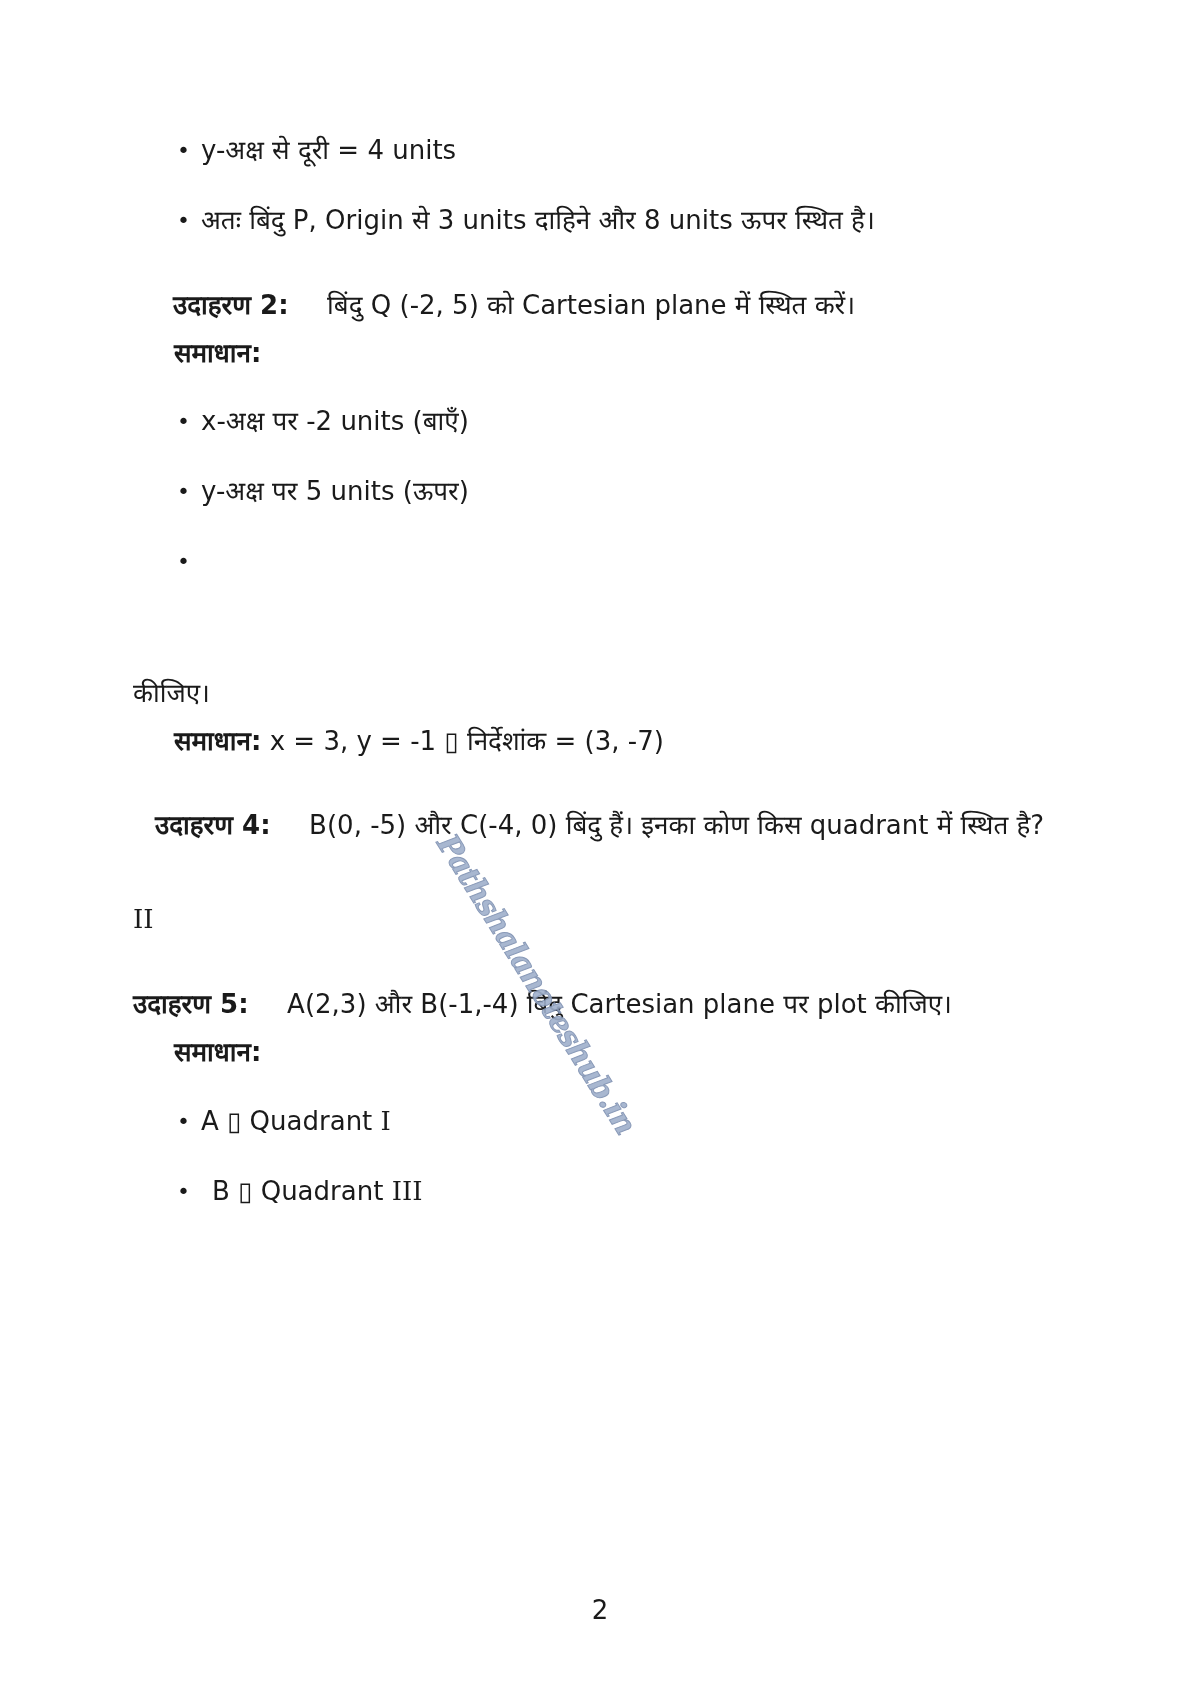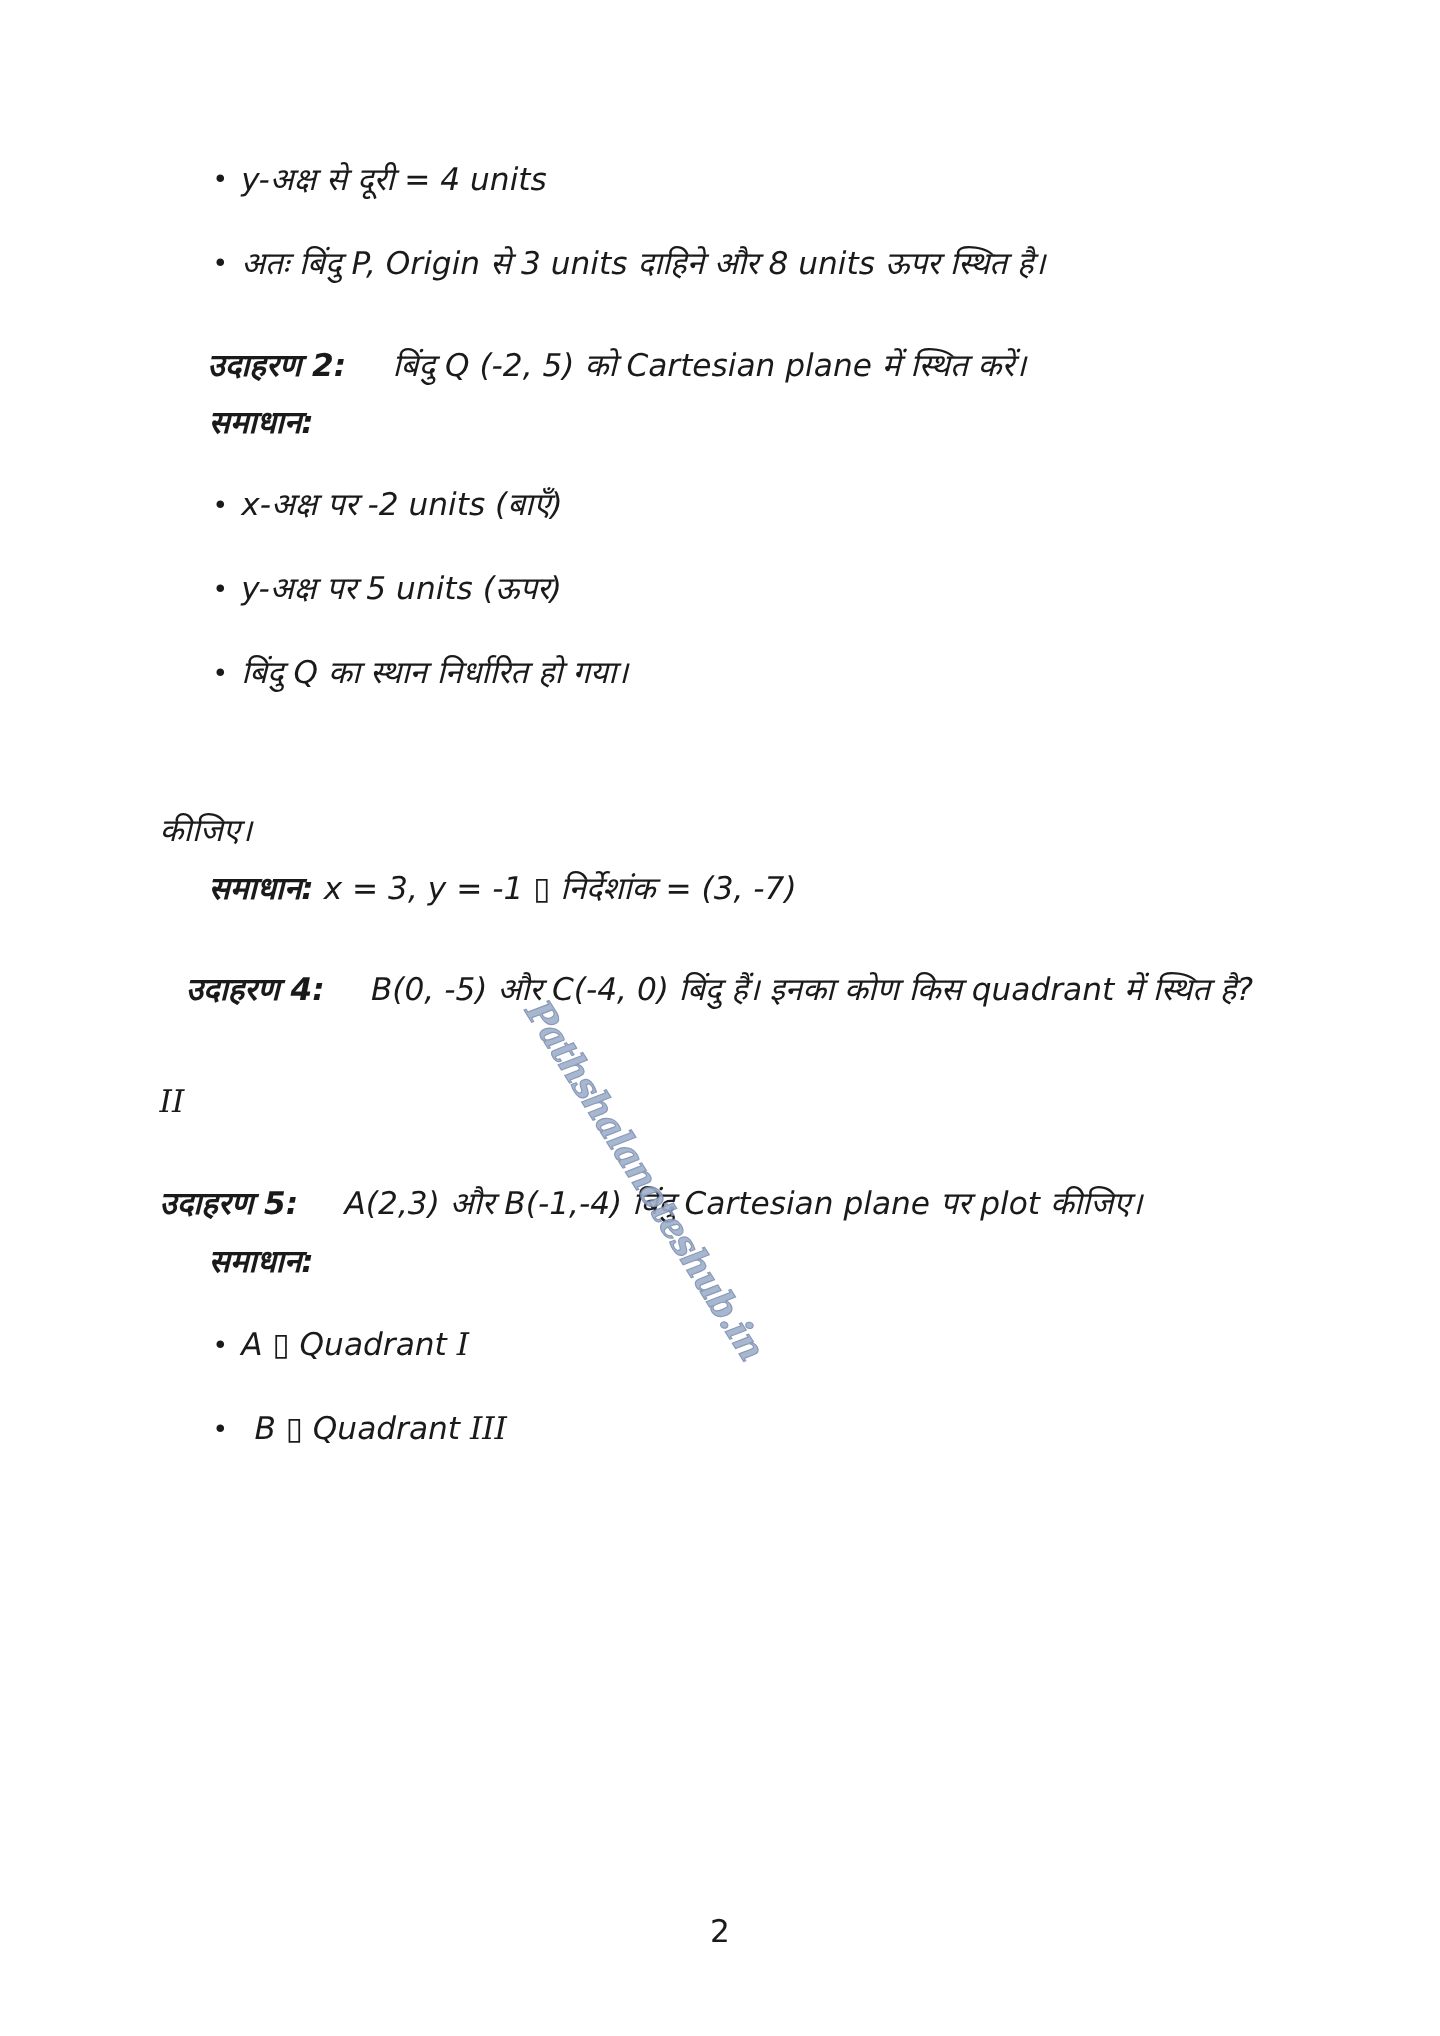--- a/index.html
+++ b/index.html
@@ -1,19 +1,19 @@
 <!DOCTYPE html>
 <html><head>
 <meta charset="utf-8">
 <style>
   html, body { margin: 0; padding: 0; background: #ffffff; }
   body { width: 1200px; height: 1697px; position: relative; overflow: hidden;
          font-family: "DejaVu Sans", "Liberation Sans", sans-serif; color: #1a1a1a; }
   .page { position: absolute; left: 0; top: 0; width: 1200px; height: 1697px; }
-  .line { position: absolute; font-size: 26px; line-height: 34px; white-space: nowrap; font-style: italic; }
+  .line { position: absolute; font-size: 26px; line-height: 34px; white-space: nowrap; }
   .bullet { position: absolute; font-size: 22px; line-height: 34px; }
   .label { font-weight: bold; }
   .roman { font-family: "DejaVu Serif", "Liberation Serif", serif; }
   .page-number { position: absolute; left: 0; width: 1200px; top: 1595px; text-align: center; font-size: 26px; }
   .watermark { position: absolute; left: 460px; top: 828px; transform-origin: 0 0; transform: rotate(58deg);
                font-family: "DejaVu Serif", "Liberation Serif", serif; font-style: italic; font-weight: bold;
                font-size: 30px; color: #9fb0cc; -webkit-text-stroke: 1px #7d8fb0; opacity: 0.9;
                letter-spacing: -1px; white-space: nowrap; }
 </style>
 </head>
@@ -34,21 +34,20 @@
   </div>
   <div class="line label" style="left:174px;top:336px;">समाधान:</div>
 
   <span class="bullet" style="left:177px;top:405px;">•</span>
   <div class="line" style="left:201px;top:404px;">x-अक्ष पर -2 units (बाएँ)</div>
 
   <span class="bullet" style="left:177px;top:475px;">•</span>
   <div class="line" style="left:201px;top:474px;">y-अक्ष पर 5 units (ऊपर)</div>
 
   <span class="bullet" style="left:177px;top:545px;">•</span>
-  <div class="line" style="left:201px;top:544px;">बिंदु Q का स्थान निर्धारित हो गया।</div>
 
   <div class="line" style="left:133px;top:676px;">कीजिए।</div>
   <div class="line" style="left:174px;top:724px;">
     <span class="label">समाधान:</span>
     <span>x = 3, y = -1 ▯ निर्देशांक = (3, -7)</span>
   </div>
 
   <div class="line" style="left:133px;top:808px;margin-left:22px;">
     <span class="label">उदाहरण 4:</span>
     <span style="display:inline-block;width:22px;"></span>

